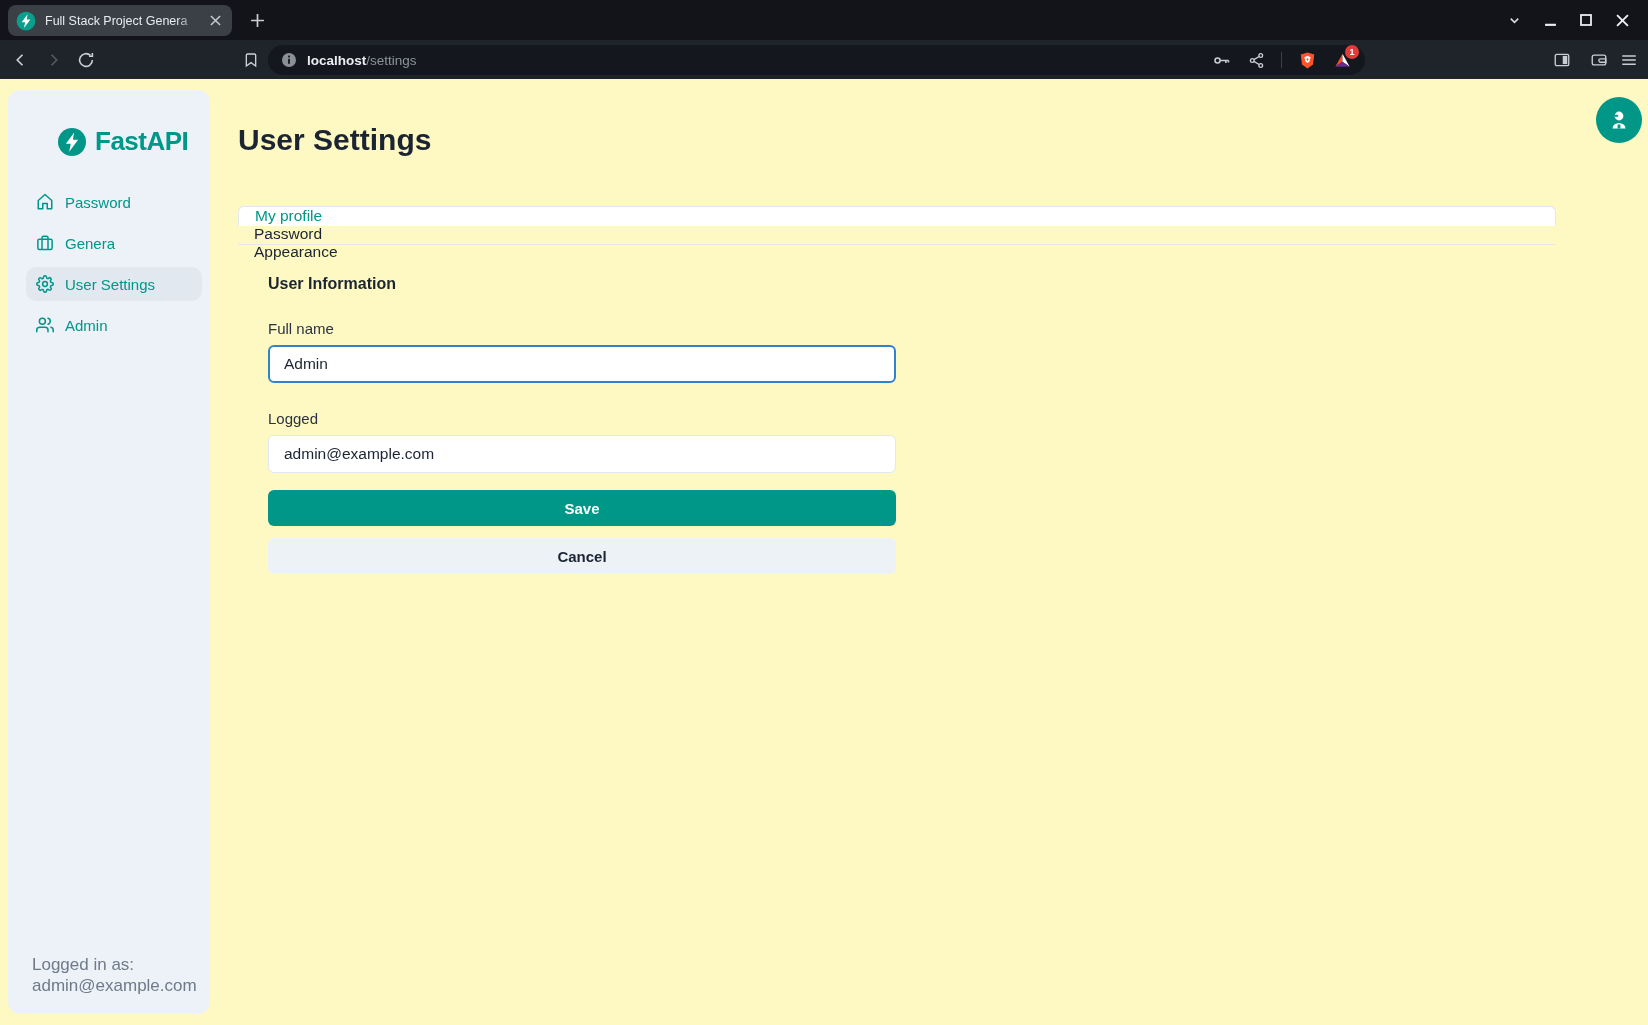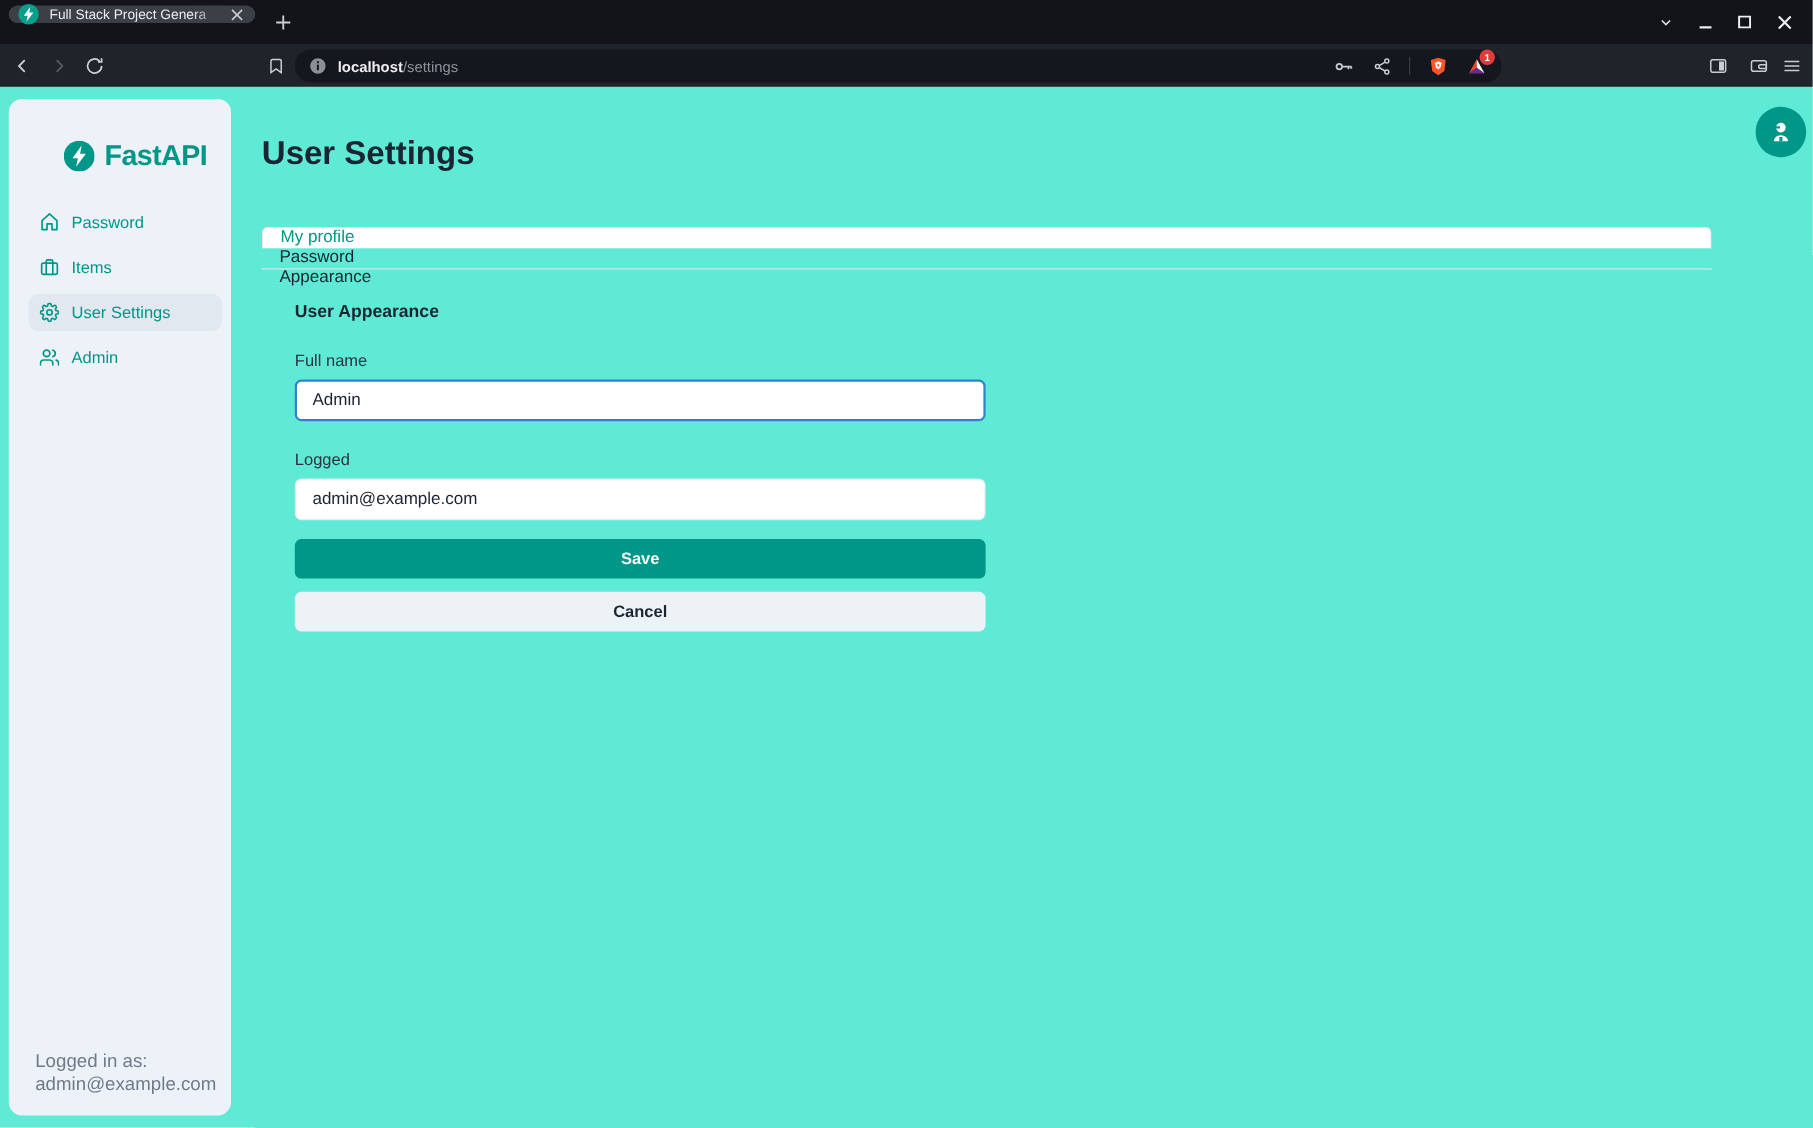--- a/index.html
+++ b/index.html
@@ -1,21 +1,21 @@
 <!DOCTYPE html>
 <html><head>
 <meta charset="utf-8">
 <style>
   * { margin:0; padding:0; box-sizing:border-box; }
   html,body { width:1648px; height:1025px; }
   body { font-family:"Liberation Sans", sans-serif; background:#fff; overflow:hidden; position:relative; }
 
   
   .titlebar { position:absolute; top:0; left:0; right:0; height:40px; background:#121419; }
-  .browser-tab { position:absolute; left:8px; top:5px; width:224px; height:16px; background:#3a4046;
+  .browser-tab { position:absolute; left:8px; top:5px; width:224px; height:31px; background:#3a4046;
     border-radius:8px; display:flex; align-items:center; padding:0 8px; }
   .tab-favicon { width:20px; height:20px; flex:none; }
   .tab-title { margin-left:9px; color:#e9ebee; font-size:12.5px; white-space:nowrap; overflow:hidden;
     flex:1; position:relative; height:16px; line-height:16px; }
   .tab-title::after { content:""; position:absolute; right:0; top:0; bottom:0; width:26px;
     background:linear-gradient(to right, rgba(58,64,70,0), #3a4046); }
   .tab-close { width:18px; height:18px; margin-left:4px; display:flex; align-items:center; justify-content:center; cursor:pointer; }
   .newtab-btn { position:absolute; left:246px; top:9px; width:22px; height:22px; display:flex; align-items:center; justify-content:center; cursor:pointer; }
   .win-controls { position:absolute; right:8px; top:0; height:40px; display:flex; align-items:center; }
   .win-btn { width:36px; height:40px; display:flex; align-items:center; justify-content:center; cursor:pointer; }
@@ -28,21 +28,21 @@
   .url-host { color:#eceef0; font-weight:700; }
   .url-path { color:#8d939b; }
   .pill-icons { margin-left:auto; display:flex; align-items:center; gap:15px; }
   .pill-icon { width:20px; height:20px; display:flex; align-items:center; justify-content:center; cursor:pointer; position:relative; }
   .pill-divider { width:1px; height:16px; background:#3a4046; }
   .bat-badge { position:absolute; top:-5px; right:-7px; min-width:14px; height:14px; border-radius:7px;
     background:#e23b3b; color:#fff; font-size:9px; font-weight:700; display:flex; align-items:center;
     justify-content:center; padding:0 3px; }
 
   
-  .app { position:absolute; top:79px; left:0; right:0; bottom:0; background:#5eead4; }
+  .app { position:absolute; top:79px; left:0; right:0; bottom:0; background:#fef9c3; }
 
   .sidebar { position:absolute; left:8px; top:11px; bottom:11px; width:202px; background:#edf2f8; border-radius:12px; }
   .logo { display:flex; align-items:center; gap:9px; margin:36px 0 0 50px; }
   .logo-mark { width:28px; height:28px; }
   .logo-text { font-size:26px; font-weight:700; color:#009688; letter-spacing:-0.5px; }
   .nav { margin-top:28px; }
   .nav-item { display:flex; align-items:center; gap:11px; height:34px; margin:0 8px 7px 18px;
     padding:0 10px; border-radius:10px; color:#009688; font-size:15px; cursor:pointer; }
   .nav-item.active { background:#e2e8f0; }
   .nav-icon { width:18px; height:18px; flex:none; display:flex; }
@@ -220,21 +220,21 @@
         </span>
         <span>Password</span>
       </div>
       <div class="nav-item">
         <span class="nav-icon">
           <svg viewBox="0 0 24 24" width="18" height="18" fill="none" stroke="#009688" stroke-width="2" stroke-linejoin="round">
               <rect x="2.5" y="7" width="19" height="13.5" rx="2"></rect>
               <path d="M16 20.5 V5 a2 2 0 0 0 -2 -2 h-4 a2 2 0 0 0 -2 2 v15.5"></path>
             </svg>
         </span>
-        <span>Items</span>
+        <span>Genera</span>
       </div>
       <div class="nav-item active">
         <span class="nav-icon">
           <svg viewBox="0 0 24 24" width="18" height="18" fill="none" stroke="#009688" stroke-width="2" stroke-linejoin="round">
               <circle cx="12" cy="12" r="3.2"></circle>
               <path d="M19.4 15a1.65 1.65 0 0 0 .33 1.82l.06.06a2 2 0 0 1-2.83 2.83l-.06-.06a1.65 1.65 0 0 0-1.82-.33 1.65 1.65 0 0 0-1 1.51V21a2 2 0 0 1-4 0v-.09A1.65 1.65 0 0 0 9 19.4a1.65 1.65 0 0 0-1.82.33l-.06.06a2 2 0 0 1-2.83-2.83l.06-.06a1.65 1.65 0 0 0 .33-1.82 1.65 1.65 0 0 0-1.51-1H3a2 2 0 0 1 0-4h.09A1.65 1.65 0 0 0 4.6 9a1.65 1.65 0 0 0-.33-1.82l-.06-.06a2 2 0 0 1 2.83-2.83l.06.06a1.65 1.65 0 0 0 1.82.33H9a1.65 1.65 0 0 0 1-1.51V3a2 2 0 0 1 4 0v.09a1.65 1.65 0 0 0 1 1.51 1.65 1.65 0 0 0 1.82-.33l.06-.06a2 2 0 0 1 2.83 2.83l-.06.06a1.65 1.65 0 0 0-.33 1.82V9a1.65 1.65 0 0 0 1.51 1H21a2 2 0 0 1 0 4h-.09a1.65 1.65 0 0 0-1.51 1z"></path>
             </svg>
         </span>
         <span>User Settings</span>
       </div>
@@ -268,21 +268,21 @@
 
   <h1 class="page-title">User Settings</h1>
 
   <div class="tabs">
     <div class="tab-item active">My profile</div>
     <div class="tab-item">Password</div>
     <div class="tab-item">Appearance</div>
   </div>
 
   <div class="panel">
-    <div class="section-title">User Appearance</div>
+    <div class="section-title">User Information</div>
 
     <div class="field-label">Full name</div>
     <input class="text-input focused" type="text" value="Admin" style="">
 
     <div class="field-label">Logged</div>
     <input class="text-input" type="text" value="admin@example.com" style="">
 
     <div class="btn-row">
       <button class="btn btn-save">Save</button>
       <button class="btn btn-cancel">Cancel</button>

